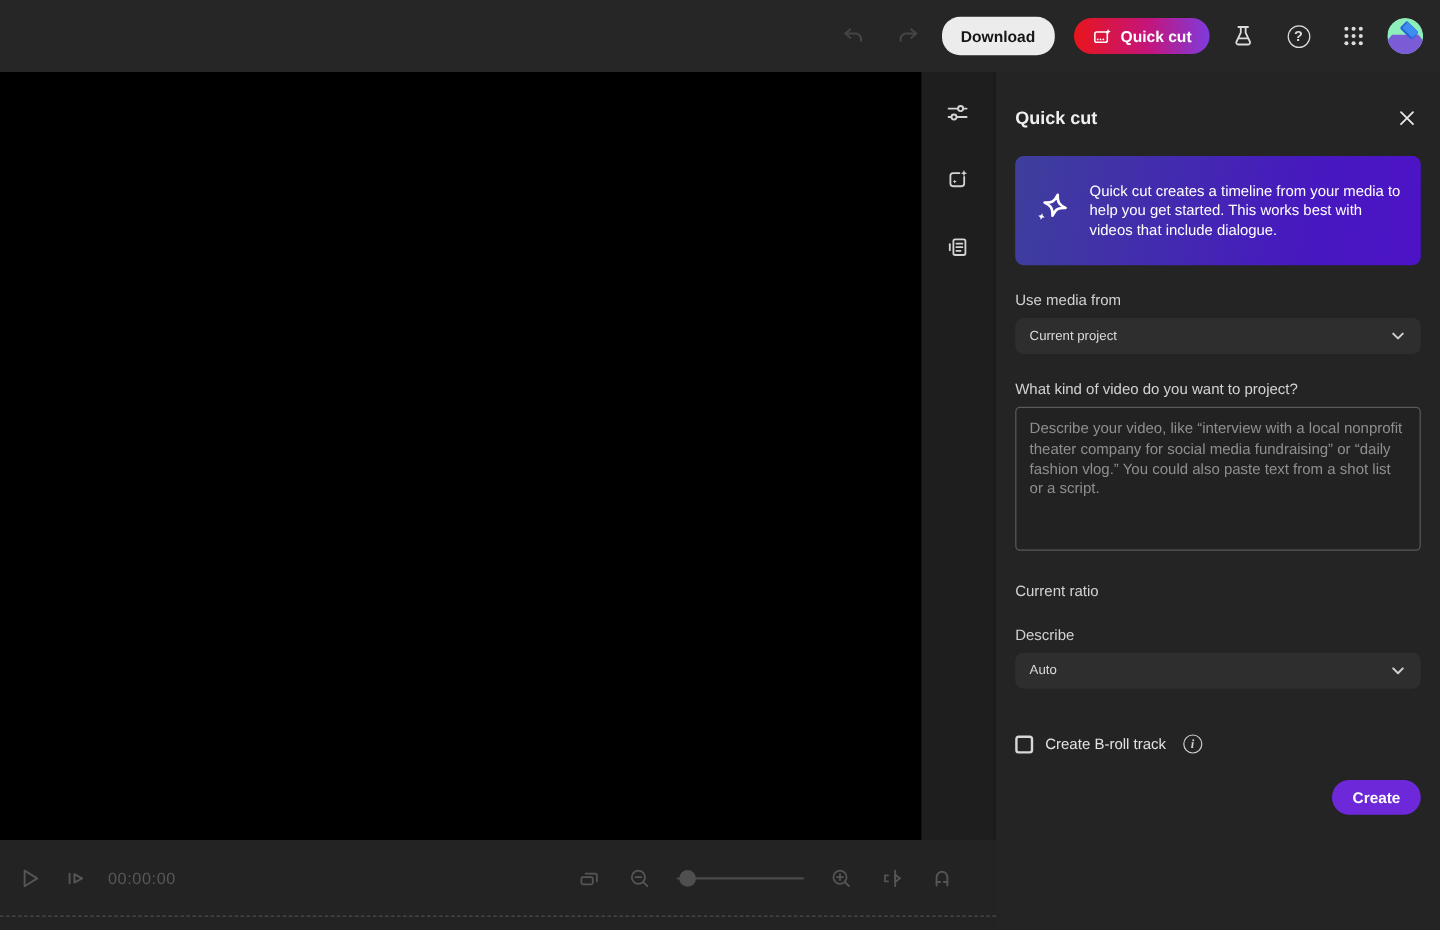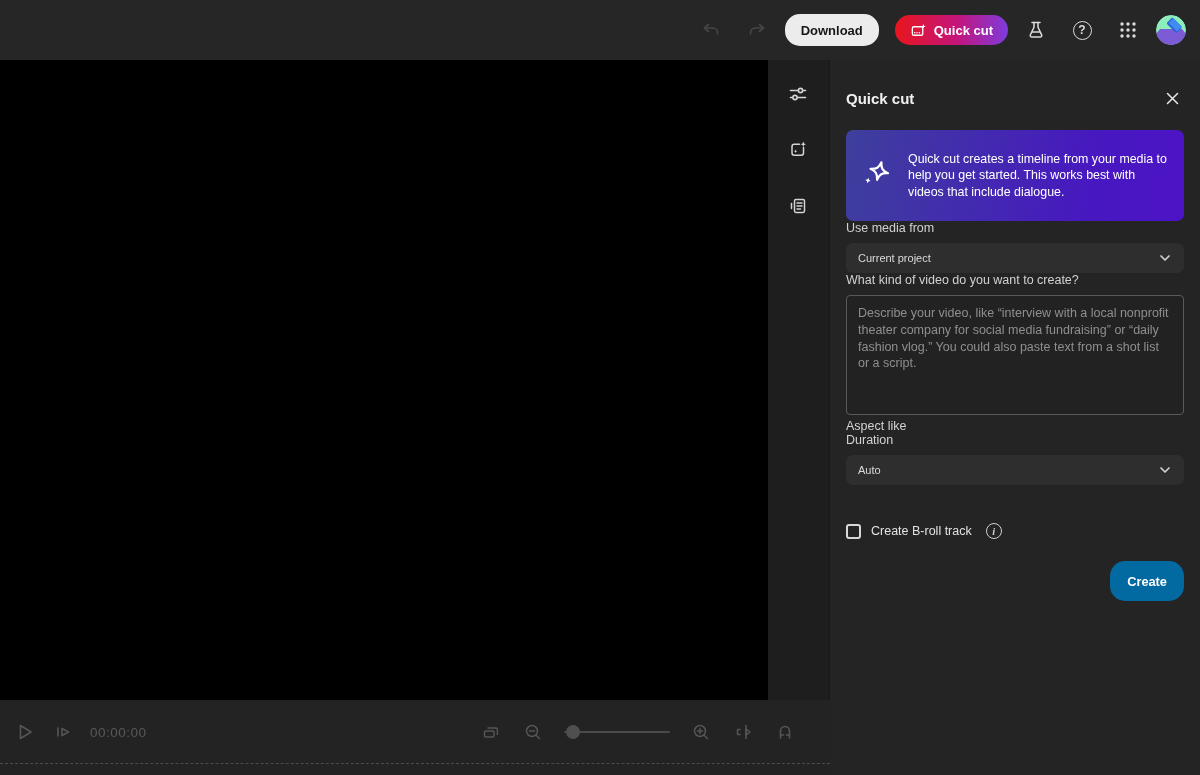--- a/index.html
+++ b/index.html
@@ -43,40 +43,40 @@
   .panel { position:absolute; left:830px; top:60px; width:370px; height:715px; background:#242424; padding:0 16px; }
   .panel-head { display:flex; align-items:center; justify-content:space-between; margin-top:26px; }
   .panel-title { font-size:15px; font-weight:700; color:#f0f0f0; }
   .close-btn { width:24px; height:24px; display:flex; align-items:center; justify-content:center; color:#e8e8e8; }
 
   .banner { margin-top:20px; height:91px; border-radius:7px; display:flex; align-items:center;
     background:linear-gradient(100deg,#3e3f9c 0%, #4718c0 72%, #4d13c6 100%); }
   .banner-icon { width:62px; display:flex; align-items:center; justify-content:center; color:#fff; flex:none; }
   .banner-text { color:#fff; font-size:12.4px; line-height:1.33; padding-right:14px; }
 
-  .field-label { font-size:12.5px; color:#d2d2d2; }
+  .field-label { margin-top:22px; font-size:12.5px; color:#d2d2d2; }
   .select { margin-top:8px; height:30px; background:#2e2e2e; border-radius:7px; display:flex;
     align-items:center; padding:0 12px; color:#dadada; font-size:11px; gap:9px; }
   .select .chev { margin-left:auto; color:#d0d0d0; display:flex; }
   .aspect-icon { display:flex; color:#e0e0e0; }
 
   .prompt-box { margin-top:8px; width:100%; height:120px; background:#222222; border:1px solid #5a5a5a;
     border-radius:4px; resize:none; padding:9px 11px; font-family:"Liberation Sans","DejaVu Sans",sans-serif;
     font-size:12.5px; line-height:1.34; color:#dadada; outline:none; }
   .prompt-box::placeholder { color:#8f8f8f; }
 
   .check-row { margin-top:38px; display:flex; align-items:center; gap:10px; }
   .checkbox { width:15px; height:15px; border:2px solid #d8d8d8; border-radius:3px; background:transparent; }
   .check-label { font-size:12.5px; color:#e2e2e2; }
   .info-circle { width:16px; height:16px; border:1.3px solid #cfcfcf; border-radius:50%;
     display:flex; align-items:center; justify-content:center; font-size:10.5px; color:#cfcfcf; margin-left:4px;
     font-family:"Liberation Serif","DejaVu Serif",serif; font-style:italic; font-weight:700; }
 
   .create-row { margin-top:22px; display:flex; justify-content:flex-end; }
-  .pill.create { background:#0369a1; color:#fff; height:40px; font-size:12.8px; padding:0 17px; }
+  .pill.create { background:#6d28d9; color:#fff; height:29px; font-size:12.8px; padding:0 17px; }
 
   svg { display:block; }
 </style>
 </head>
 <body>
 
 <div class="topbar">
   <div class="topbar-right">
 
     <div class="icon-btn dim">
@@ -254,26 +254,26 @@
   <div class="field-label">Use media from</div>
   <div class="select">
     <span>Current project</span>
     <span class="chev">
       <svg width="14" height="14" viewBox="0 0 14 14" fill="none" stroke="currentColor" stroke-width="1.7" stroke-linecap="round" stroke-linejoin="round">
           <path d="M3 5 L7 9 L11 5"></path>
         </svg>
     </span>
   </div>
 
-  <div class="field-label">What kind of video do you want to create?</div>
+  <div class="field-label">What kind of video do you want to project?</div>
   <textarea class="prompt-box" placeholder="Describe your video, like “interview with a local nonprofit theater company for social media fundraising” or “daily fashion vlog.” You could also paste text from a shot list or a script." style=""></textarea>
 
-  <div class="field-label">Aspect like</div>
-
-  <div class="field-label">Duration</div>
+  <div class="field-label">Current ratio</div>
+
+  <div class="field-label">Describe</div>
   <div class="select">
     <span>Auto</span>
     <span class="chev">
       <svg width="14" height="14" viewBox="0 0 14 14" fill="none" stroke="currentColor" stroke-width="1.7" stroke-linecap="round" stroke-linejoin="round">
           <path d="M3 5 L7 9 L11 5"></path>
         </svg>
     </span>
   </div>
 
   <div class="check-row">

